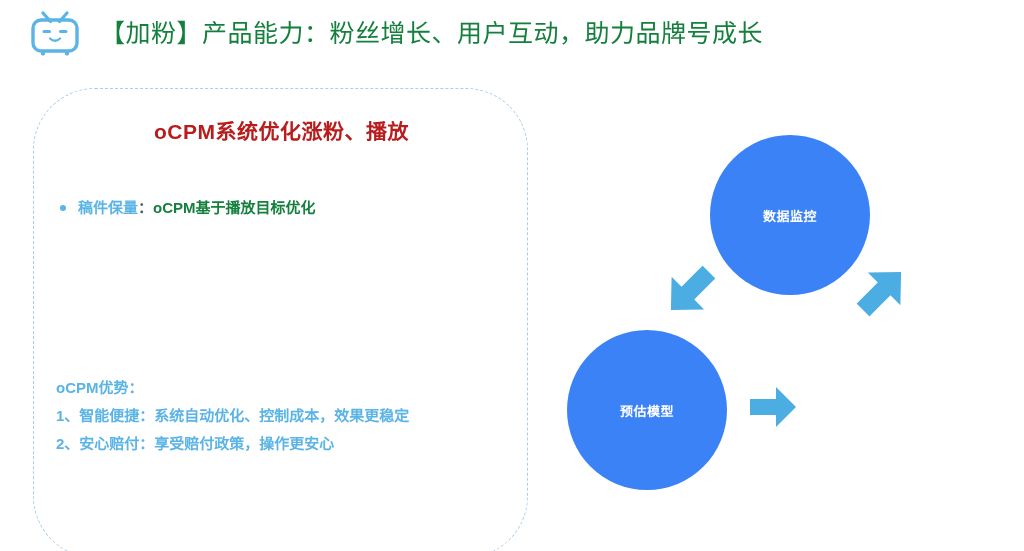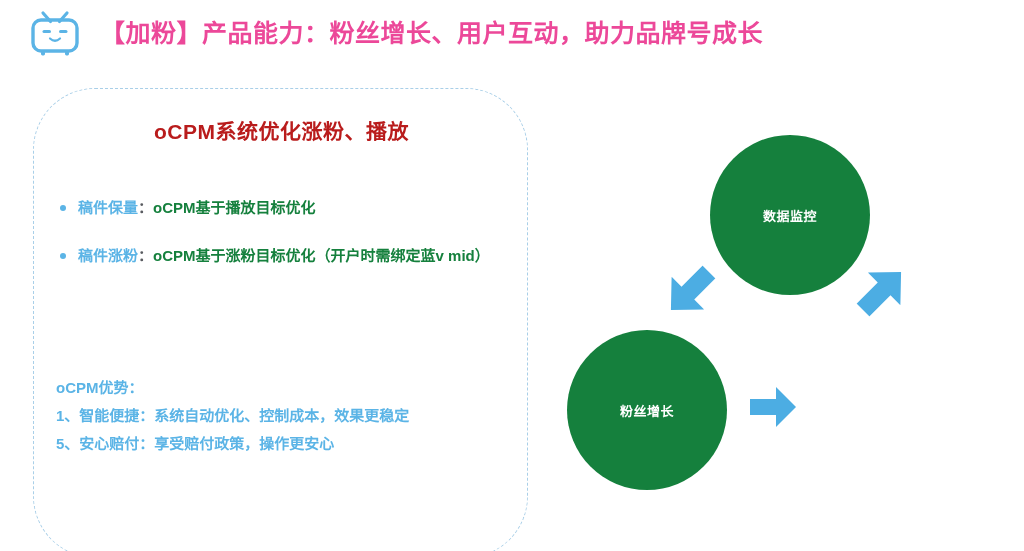--- a/index.html
+++ b/index.html
@@ -32,22 +32,22 @@
     left: 28px;
     top: 10px;
     width: 54px;
     height: 48px;
   }
   .page-title {
     position: absolute;
     left: 100px;
     top: 13px;
     font-size: 25px;
-    font-weight: bold;
-    color: #ec4899;
+    font-weight: normal;
+    color: #15803d;
     letter-spacing: 0.5px;
     white-space: nowrap;
     line-height: 40px;
   }
 
   
   .info-card {
     position: absolute;
     left: 33px;
     top: 88px;
@@ -129,21 +129,21 @@
   .diagram {
     position: absolute;
     left: 545px;
     top: 105px;
     width: 479px;
     height: 420px;
   }
   .node {
     position: absolute;
     border-radius: 50%;
-    background: #15803d;
+    background: #3b82f6;
     display: flex;
     align-items: center;
     justify-content: center;
     color: #ffffff;
     font-size: 13px;
     font-weight: bold;
     letter-spacing: 0.5px;
   }
   .node-top    { left: 165px; top: 30px;  width: 160px; height: 160px; }
   .node-left   { left: 22px;  top: 225px; width: 160px; height: 160px; }
@@ -189,43 +189,39 @@
 
   <div class="card-title">oCPM系统优化涨粉、播放</div>
 
   <div class="bullets">
 
     <div class="bullet-row">
       <span class="dot"></span>
       <span class="b-label">稿件保量</span><span class="b-sep">：</span><span class="b-text">oCPM基于播放目标优化</span>
     </div>
 
-    <div class="bullet-row">
-      <span class="dot"></span>
-      <span class="b-label">稿件涨粉</span><span class="b-sep">：</span><span class="b-text">oCPM基于涨粉目标优化（开户时需绑定蓝v mid）</span>
-    </div>
 
   </div>
 
   <div class="adv-block">
     <div class="adv-head">oCPM优势：</div>
     <div class="adv-line">1、智能便捷：系统自动优化、控制成本，效果更稳定</div>
-    <div class="adv-line">5、安心赔付：享受赔付政策，操作更安心</div>
+    <div class="adv-line">2、安心赔付：享受赔付政策，操作更安心</div>
   </div>
 
 </div>
 
 <div class="diagram">
 
   <div class="node node-top">
     <span>数据监控</span>
   </div>
 
   <div class="node node-left">
-    <span>粉丝增长</span>
+    <span>预估模型</span>
   </div>
 
 
   <span class="arrow arrow-left-down">
     <svg viewBox="0 0 54 46" xmlns="http://www.w3.org/2000/svg">
       <path d="M0 14 L30 14 L30 0 L54 23 L30 46 L30 32 L0 32 Z" fill="#4CADE3"></path>
     </svg>
   </span>
 
   <span class="arrow arrow-right-up">

